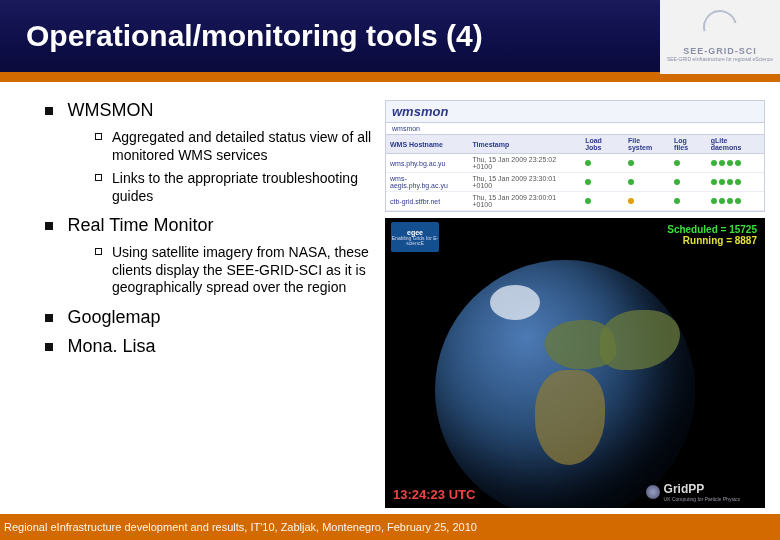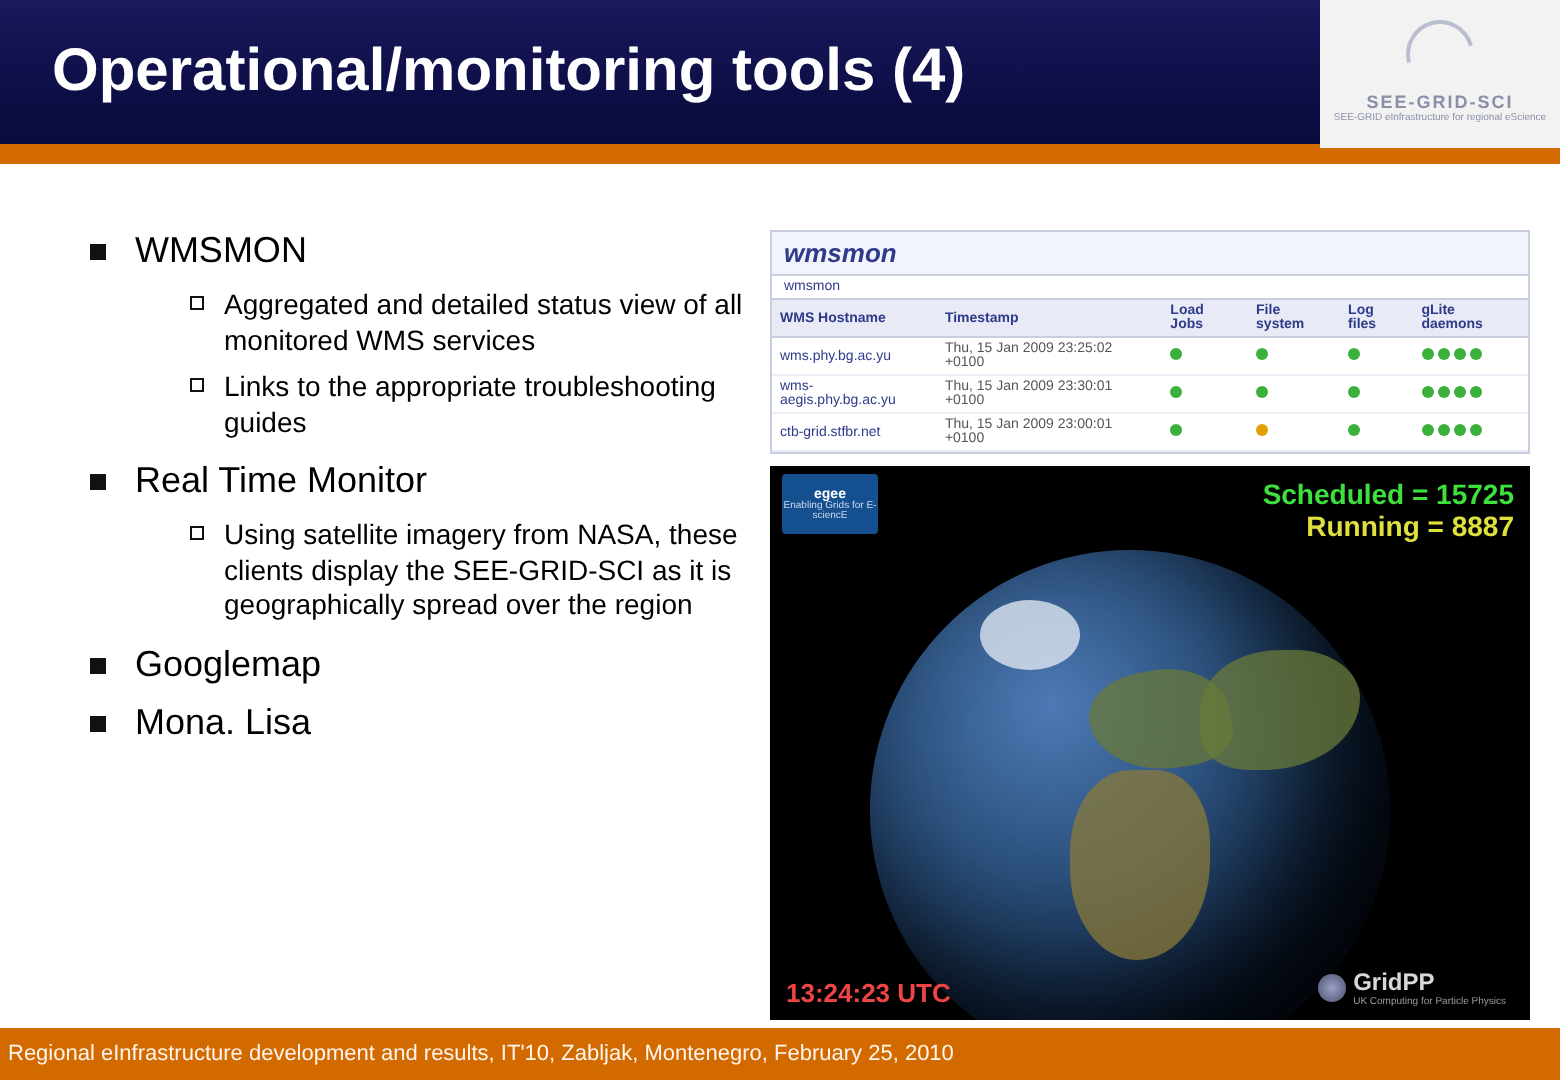--- a/index.html
+++ b/index.html
@@ -59,21 +59,20 @@
     background: #d36a00;
   }
   .content {
     position: absolute;
     top: 92px;
     left: 0;
     right: 0;
     bottom: 30px;
     padding: 8px 10px 0 45px;
     display: flex;
-    margin-top: 15px;
   }
   .left-col {
     width: 340px;
     padding-right: 8px;
   }
   .right-col {
     flex: 1;
     display: flex;
     flex-direction: column;
     gap: 6px;
@@ -173,21 +172,21 @@
     color: #fff;
     font-size: 7px;
     display:flex; flex-direction:column; align-items:center; justify-content:center;
     border-radius: 2px;
   }
   .egee-sub { font-size: 5px; color:#d0d8ec; line-height:1.0; text-align:center; }
   .stats {
     position: absolute;
     top: 6px; right: 8px;
     text-align: right;
-    font-size: 14px;
+    font-size: 10px;
     font-weight: bold;
   }
   .stats .sch { color: #3de03d; }
   .stats .run { color: #e0e03d; }
   .earth {
     position: absolute;
     top: 42px; left: 50px;
     width: 260px; height: 260px;
     border-radius: 50%;
     background: radial-gradient(circle at 35% 30%, #4d7ab5 0%, #2a4f7a 35%, #0c1c34 70%, #020710 100%);
@@ -204,21 +203,21 @@
   .land.gr { top: 25px; left: 55px; width: 50px; height: 35px; border-radius: 50%; background:#e8eef5; }
   .utc {
     position: absolute;
     bottom: 6px; left: 8px;
     color: #ef4444;
     font-weight: bold;
     font-size: 13px;
   }
   .gridpp {
     position: absolute;
-    bottom: 6px; right: 12px;
+    bottom: 6px; right: 25px;
     color: #d8d8d8;
     font-size: 12px;
     font-weight: bold;
     display:flex; align-items:center; gap:4px;
   }
   .gridpp .g {
     width:14px;height:14px;border-radius:50%;
     background: radial-gradient(circle,#9aa0c2,#4a4f70);
   }
   .gridpp .sub { font-size:5px; color:#9a9aa6; display:block; font-weight:normal; }

